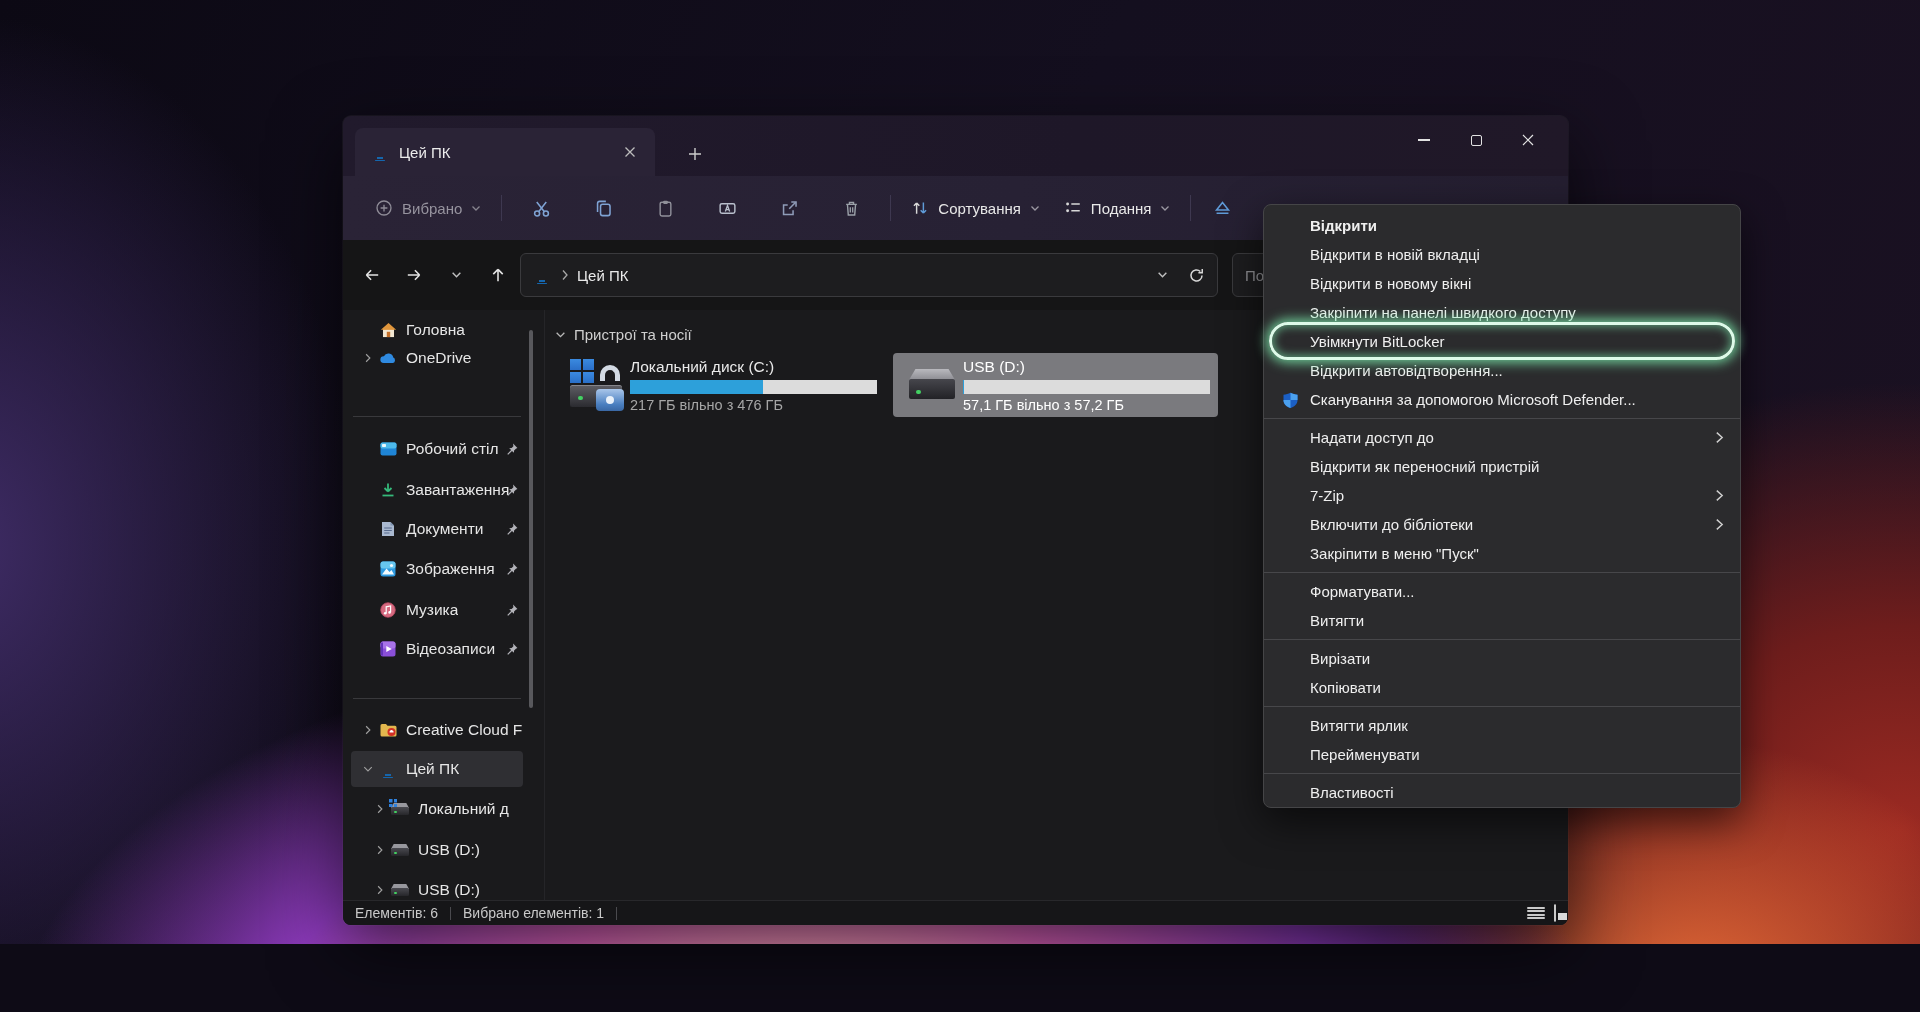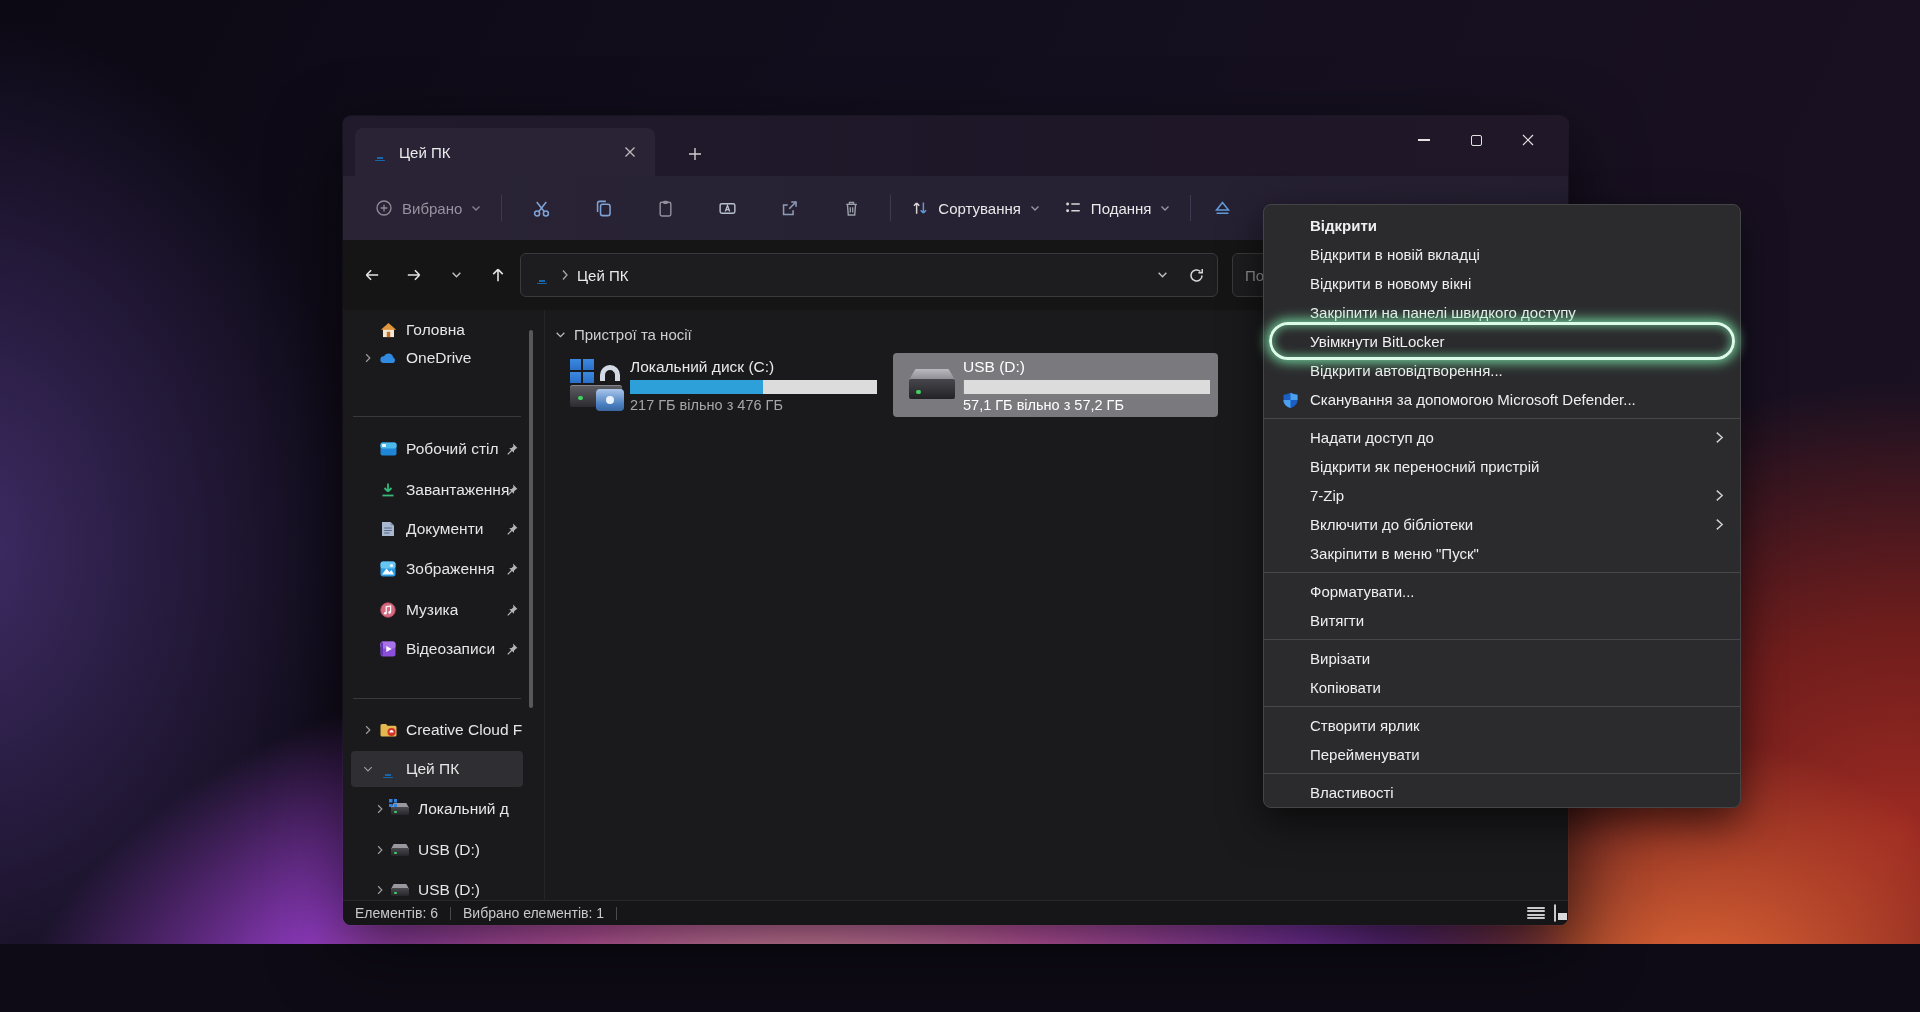--- a/index.html
+++ b/index.html
@@ -707,21 +707,21 @@
     <div class="menu-item">
       <span class="menu-label">Вирізати</span>
     </div>
     <div class="menu-item">
       <span class="menu-label">Копіювати</span>
     </div>
 
     <div class="menu-sep"></div>
 
     <div class="menu-item">
-      <span class="menu-label">Створити ярлик</span>
+      <span class="menu-label">Витягти ярлик</span>
     </div>
     <div class="menu-item">
       <span class="menu-label">Перейменувати</span>
     </div>
 
     <div class="menu-sep"></div>
 
     <div class="menu-item">
       <span class="menu-label">Властивості</span>
     </div>

